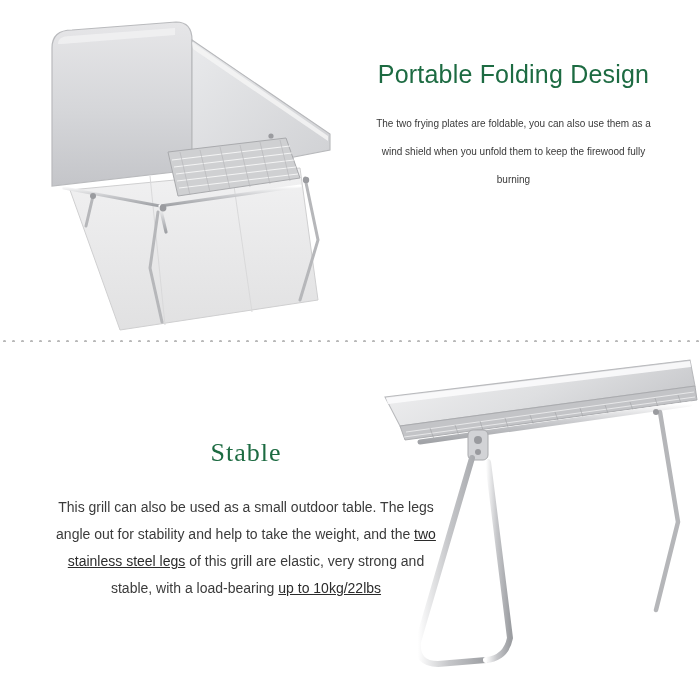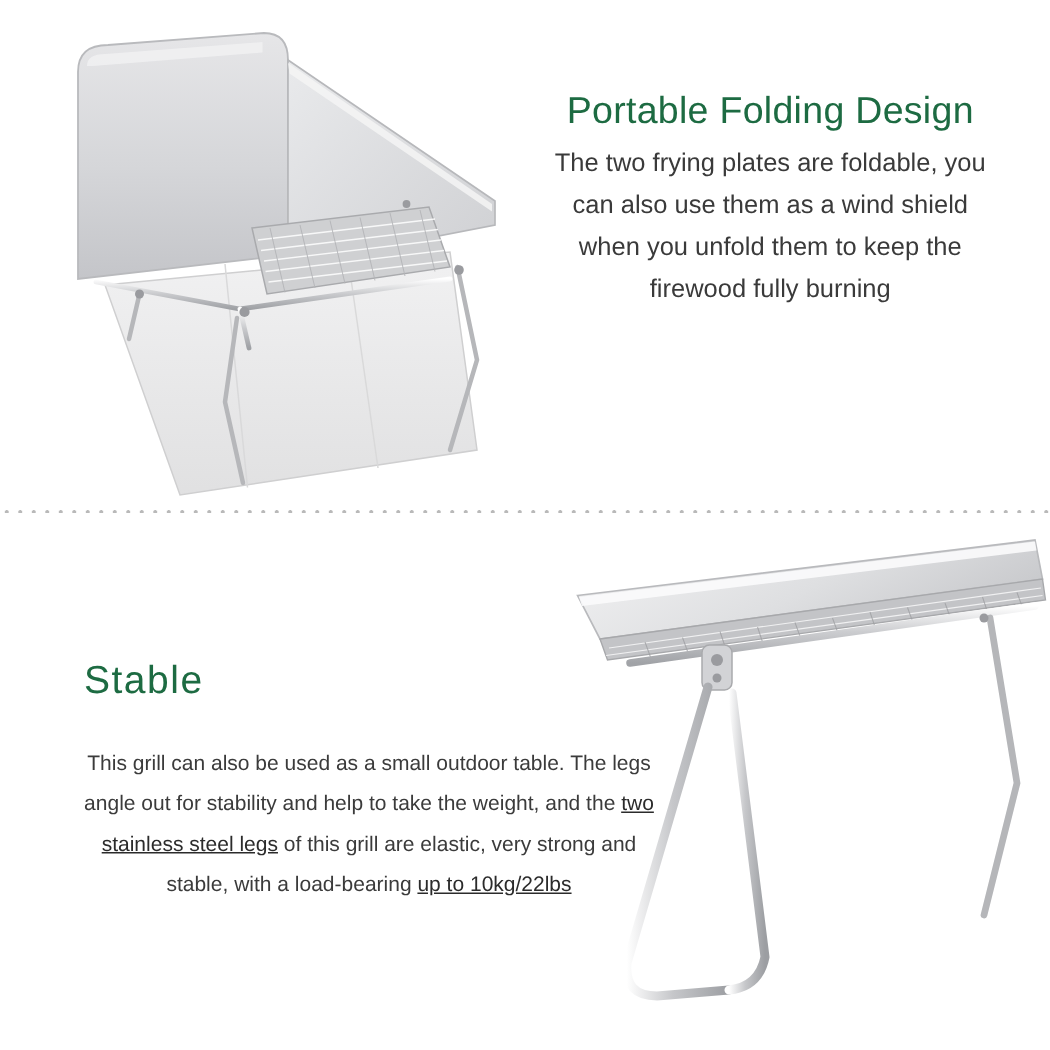--- a/index.html
+++ b/index.html
@@ -25,25 +25,25 @@
   .text-right {
     width: 355px; height: 340px;
     padding: 60px 40px 0 22px;
     text-align: center;
   }
   .heading {
     font-size: 25px;
     color: #1d6b42;
     font-weight: normal;
     letter-spacing: .2px;
-    margin-bottom: 6px;
-  }
-  .heading-left { text-align: left; }
+    margin-bottom: 21px;
+  }
+  .heading-left { text-align: center; font-family: Liberation Serif, serif; }
   .body-copy {
-    font-size: 17px;
+    font-size: 10px;
     color: #3a3a3a;
     line-height: 28px;
   }
 
   
   .divider {
     position:absolute; left:0; top:340px; width:700px; height:2px;
     background-image: radial-gradient(circle, #b9b9b9 0 1.3px, transparent 1.6px);
     background-size: 9px 3px;
     background-repeat: repeat-x;

